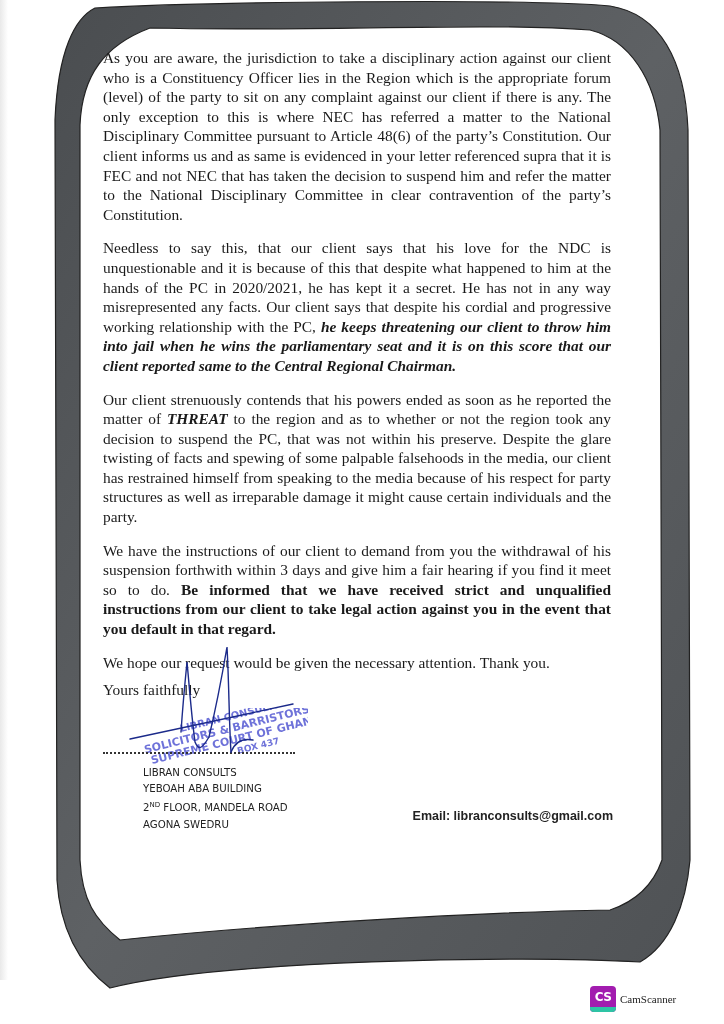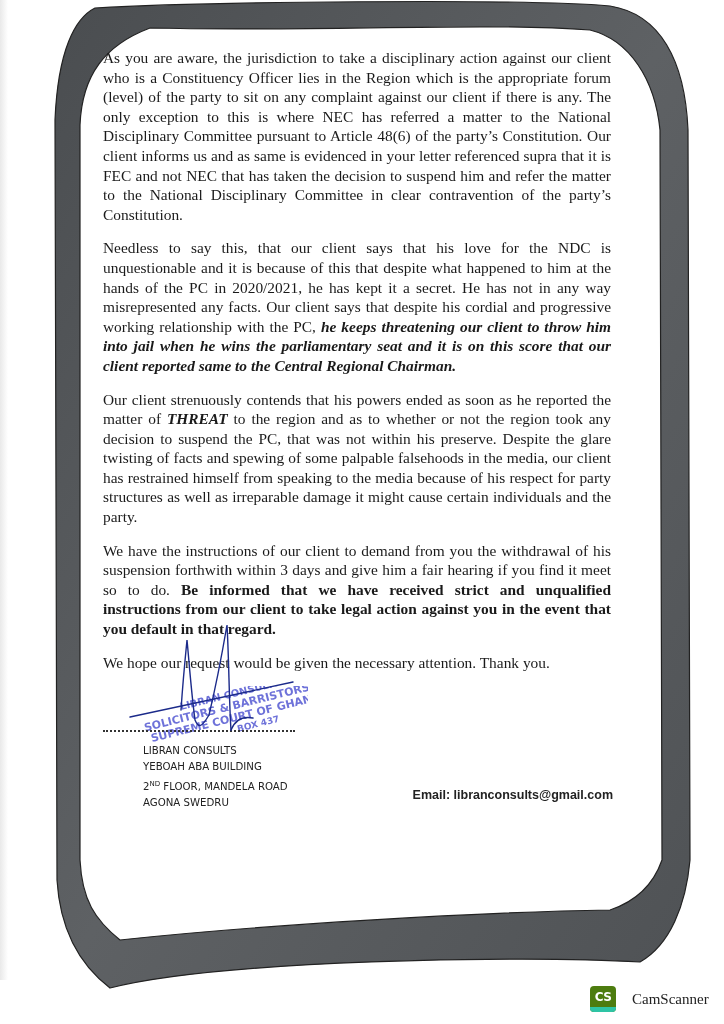--- a/index.html
+++ b/index.html
@@ -94,43 +94,43 @@
     }
     .cs-badge {
       position: absolute;
       left: 590px; top: 986px;
       display: flex;
       align-items: center;
     }
     .cs-logo {
       width: 26px; height: 26px;
       border-radius: 4px;
-      background: #4d7c0f;
+      background: #a21caf;
       position: relative;
       overflow: hidden;
       display: flex; align-items: center; justify-content: center;
       color: #fff;
       font-family: "DejaVu Sans", sans-serif;
       font-weight: bold;
       font-size: 12px;
       letter-spacing: -0.5px;
     }
     .cs-logo::after {
       content: "";
       position: absolute;
       left: 0; bottom: 0;
       width: 100%; height: 5px;
       background: #2ec4a5;
     }
     .cs-logo span { position: relative; top: -2px; }
     .cs-name {
       font-family: "Liberation Serif", serif;
-      font-size: 15px;
+      font-size: 11px;
       color: #222;
-      margin-left: 16px;
+      margin-left: 4px;
     }
   </style>
 </head>
 <body>
 
 <div class="paper-shadow"></div>
 
 <svg class="frame-svg" viewBox="0 0 724 1024" xmlns="http://www.w3.org/2000/svg">
   <defs>
     <linearGradient id="frameGrad" x1="0" y1="0" x2="1" y2="1">
@@ -161,20 +161,21 @@
 
 <div class="content">
   <div id="paragraphs">
       <p class="para"><span>As you are aware, the jurisdiction to take a disciplinary action against our client who is a Constituency Officer lies in the Region which is the appropriate forum (level) of the party to sit on any complaint against our client if there is any. The only exception to this is where NEC has referred a matter to the National Disciplinary Committee pursuant to Article 48(6) of the party’s Constitution. Our client informs us and as same is evidenced in your letter referenced supra that it is FEC and not NEC that has taken the decision to suspend him and refer the matter to the National Disciplinary Committee in clear contravention of the party’s Constitution.</span></p>
       <p class="para"><span>Needless to say this, that our client says that his love for the NDC is unquestionable and it is because of this that despite what happened to him at the hands of the PC in 2020/2021, he has kept it a secret. He has not in any way misrepresented any facts.  Our client says that despite his cordial and progressive working relationship with the PC, </span><span class="bi">he keeps threatening our client to throw him into jail when he wins the parliamentary seat and it is on this score that our client reported same to the Central Regional Chairman.</span></p>
       <p class="para"><span>Our client strenuously contends that his powers ended as soon as he reported the matter of </span><span class="bi">THREAT</span><span> to the region and as to whether or not the region took any decision to suspend the PC, that was not within his preserve. Despite the glare twisting of facts and spewing of some palpable falsehoods in the media, our client has restrained himself from speaking to the media because of his respect for party structures as well as irreparable damage it might cause certain individuals and the party.</span></p>
       <p class="para"><span>We have the instructions of our client to demand from you the withdrawal of his suspension forthwith within 3 days and give him a fair hearing if you find it meet so to do. </span><span class="b">Be informed that we have received strict and unqualified instructions from our client to take legal action against you in the event that you default in that regard.</span></p>
     </div>
 
   <p class="closing">We hope our request would be given the necessary attention. Thank you.</p>
+  <p class="closing" style="margin-bottom:0;">Yours faithfully</p>
 
   <div class="sig-area">
     <svg class="stamp" viewBox="0 0 185 56" xmlns="http://www.w3.org/2000/svg">
       <g fill="#4a4fd0" opacity="0.8" font-family="DejaVu Sans, sans-serif" font-weight="bold" transform="rotate(-14 92 28)">
         <text x="60" y="16" font-size="10">LIBRAN CONSULTS</text>
         <text x="20" y="28" font-size="11">SOLICITORS &amp; BARRISTORS OF</text>
         <text x="24" y="40" font-size="11">SUPREME COURT OF GHANA</text>
         <text x="110" y="51" font-size="9">BOX 437</text>
       </g>
     </svg>

